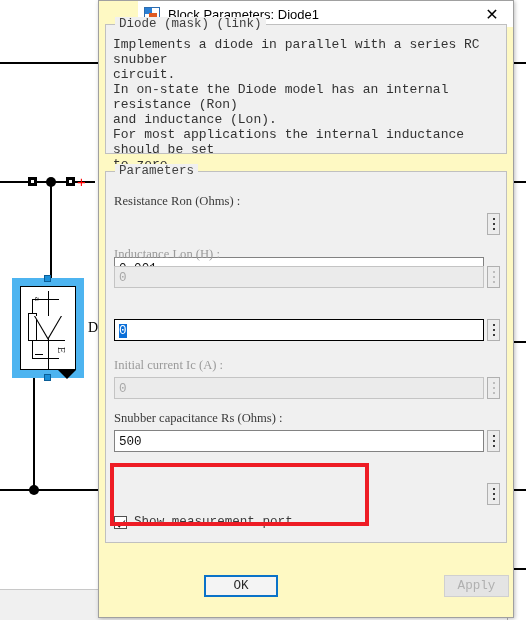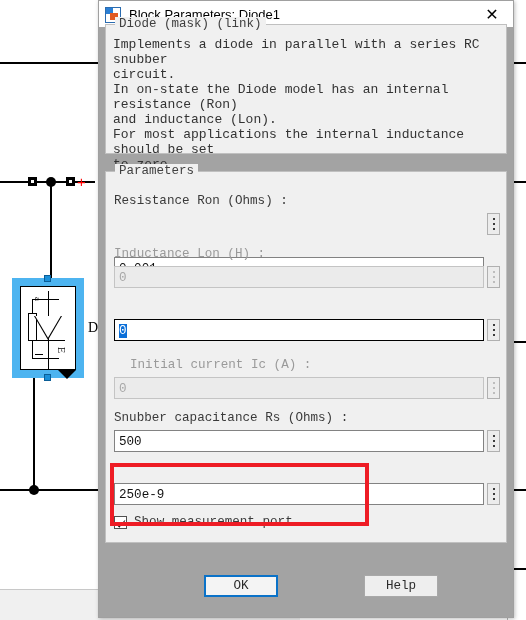--- a/index.html
+++ b/index.html
@@ -111,24 +111,25 @@
     width: 18px;
     background: #000;
   }
 
   
   #dialog {
     position: absolute;
     left: 98px; top: 0;
     width: 416px;
     height: 618px;
-    background: #a3a3a3;
+    background: #fef9c3;
     border: 1px solid #a0a0a0;
     box-sizing: border-box;
     box-shadow: 1px 1px 4px rgba(0,0,0,0.25);
+    padding-left: 39px;
   }
 
   #titlebar {
     position: relative;
     height: 26px;
     background: #ffffff;
     display: flex;
     align-items: center;
   }
   #title-icon {
@@ -189,21 +190,21 @@
     white-space: pre-wrap;
   }
 
   #param-group {
     left: 6px; top: 170px;
     width: 402px; height: 372px;
   }
 
   .field-label {
     position: absolute;
-    font-family: Liberation Mono, monospace;
+    font-family: Liberation Serif, serif;
     font-size: 12.6px;
     color: #3a3a3a;
     white-space: nowrap;
   }
   .field-label.dim { color: #9a9a9a; }
 
   .input-box {
     position: absolute;
     height: 22px;
     background: #ffffff;
@@ -437,49 +438,48 @@
 
     <div class="input-box focused" style="left:8px; top:147px; width:370px;">
       <span class="sel-text">0</span>
     </div>
     <div class="spinner" style="left:381px; top:147px;">
       <i></i>
         <i></i>
         <i></i>
     </div>
 
-    <div class="field-label dim" style="left:24px; top:186px;">Initial current Ic (A) :</div>
+    <div class="field-label dim" style="left:8px; top:186px;">Initial current Ic (A) :</div>
     <div class="input-box disabled" style="left:8px; top:205px; width:370px;">0</div>
     <div class="spinner disabled" style="left:381px; top:205px;">
       <i></i>
         <i></i>
         <i></i>
     </div>
 
     <div class="field-label" style="left:8px; top:239px;">Snubber capacitance Rs (Ohms) :</div>
     <div class="input-box" style="left:8px; top:258px; width:370px;">500</div>
     <div class="spinner" style="left:381px; top:258px;">
       <i></i>
         <i></i>
         <i></i>
     </div>
 
-    <div class="input-box" style="left:8px; top:311px; width:370px;">250e-9</div>
     <div class="spinner" style="left:381px; top:311px;">
       <i></i>
         <i></i>
         <i></i>
     </div>
 
     <div id="cb-row">
       <div id="cb-box"></div>
       <div id="cb-label">Show measurement port</div>
     </div>
 
     <div id="red-highlight"></div>
   </div>
 
   <div id="button-bar">
     <div class="dlg-btn primary" style="left:105px; width:74px;">OK</div>
-    <div class="dlg-btn" style="left:265px; width:74px;">Help</div>
+    <div class="dlg-btn disabled" style="left:345px; width:65px;">Apply</div>
   </div>
 
 </div>
 
 </body></html>

